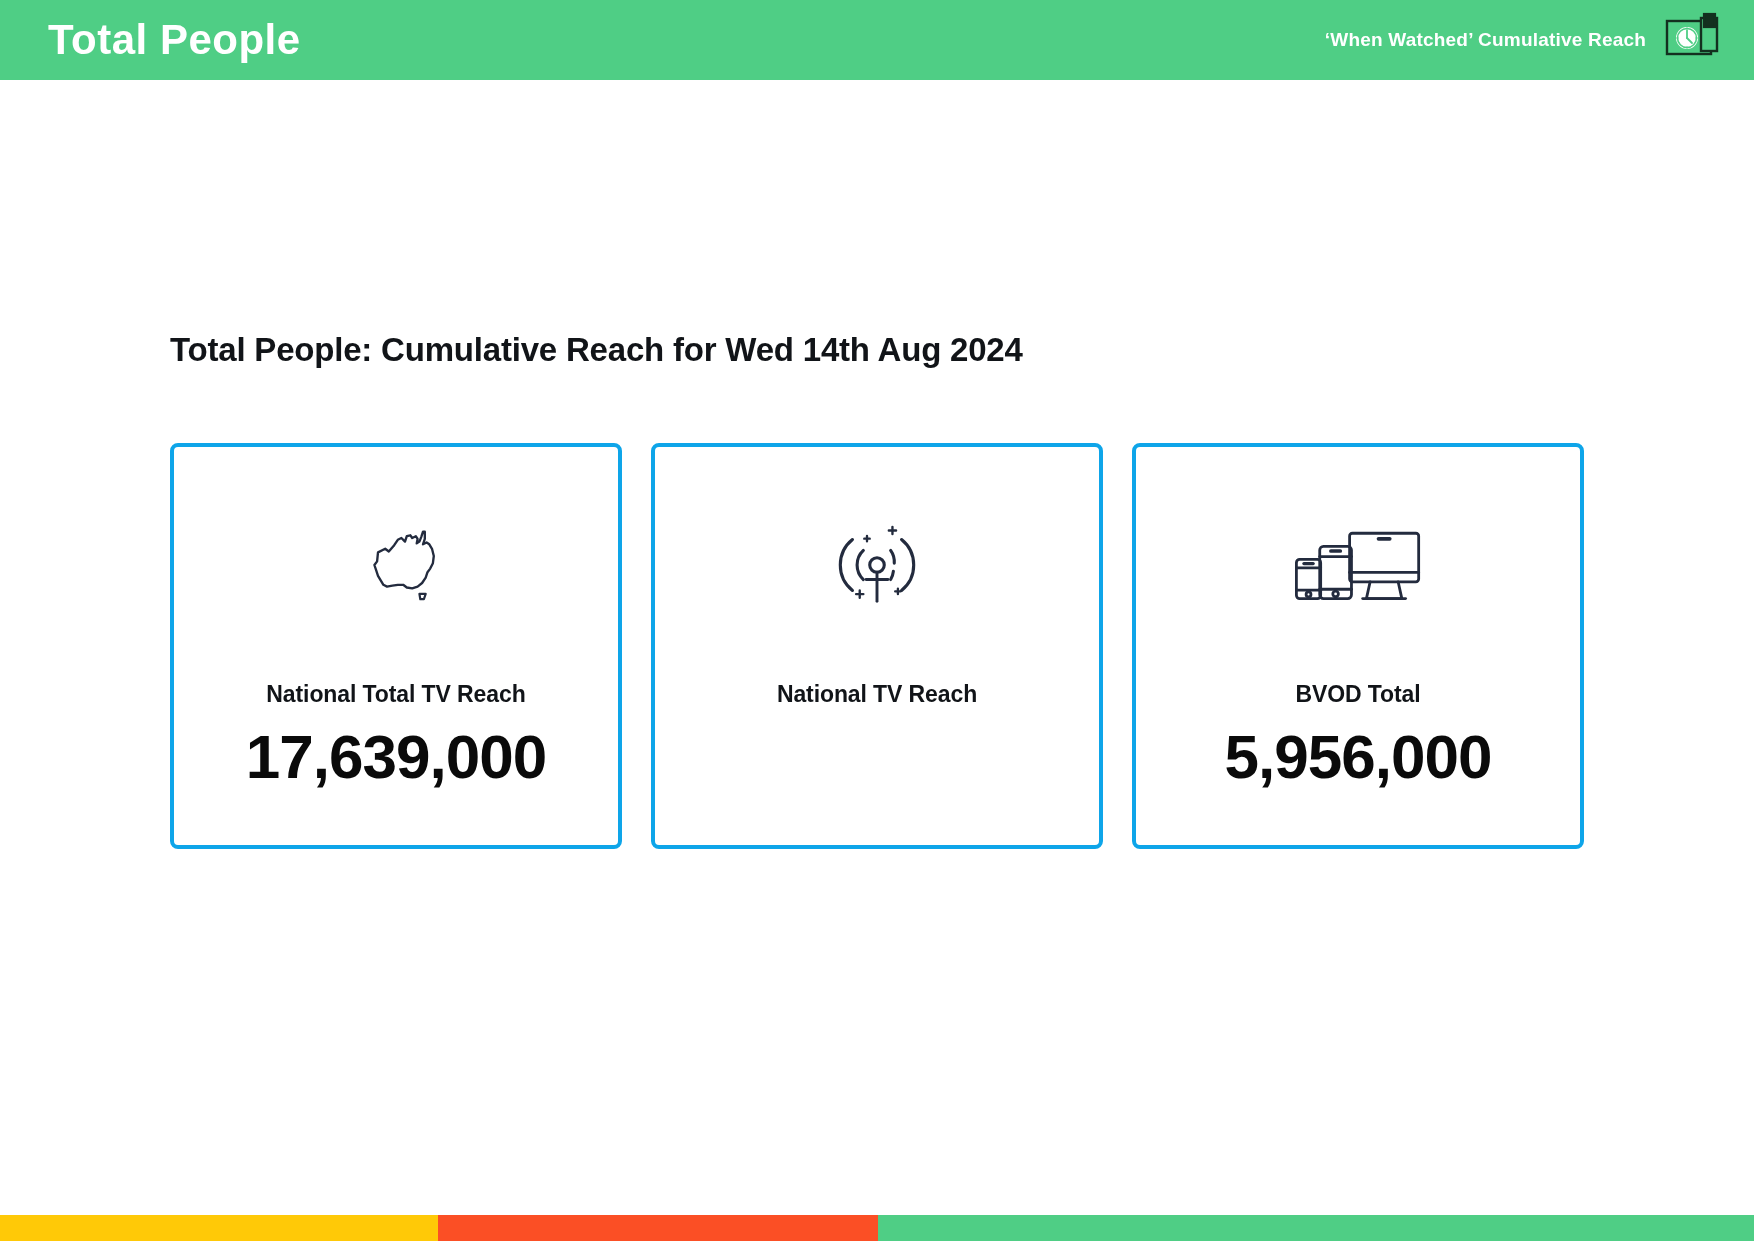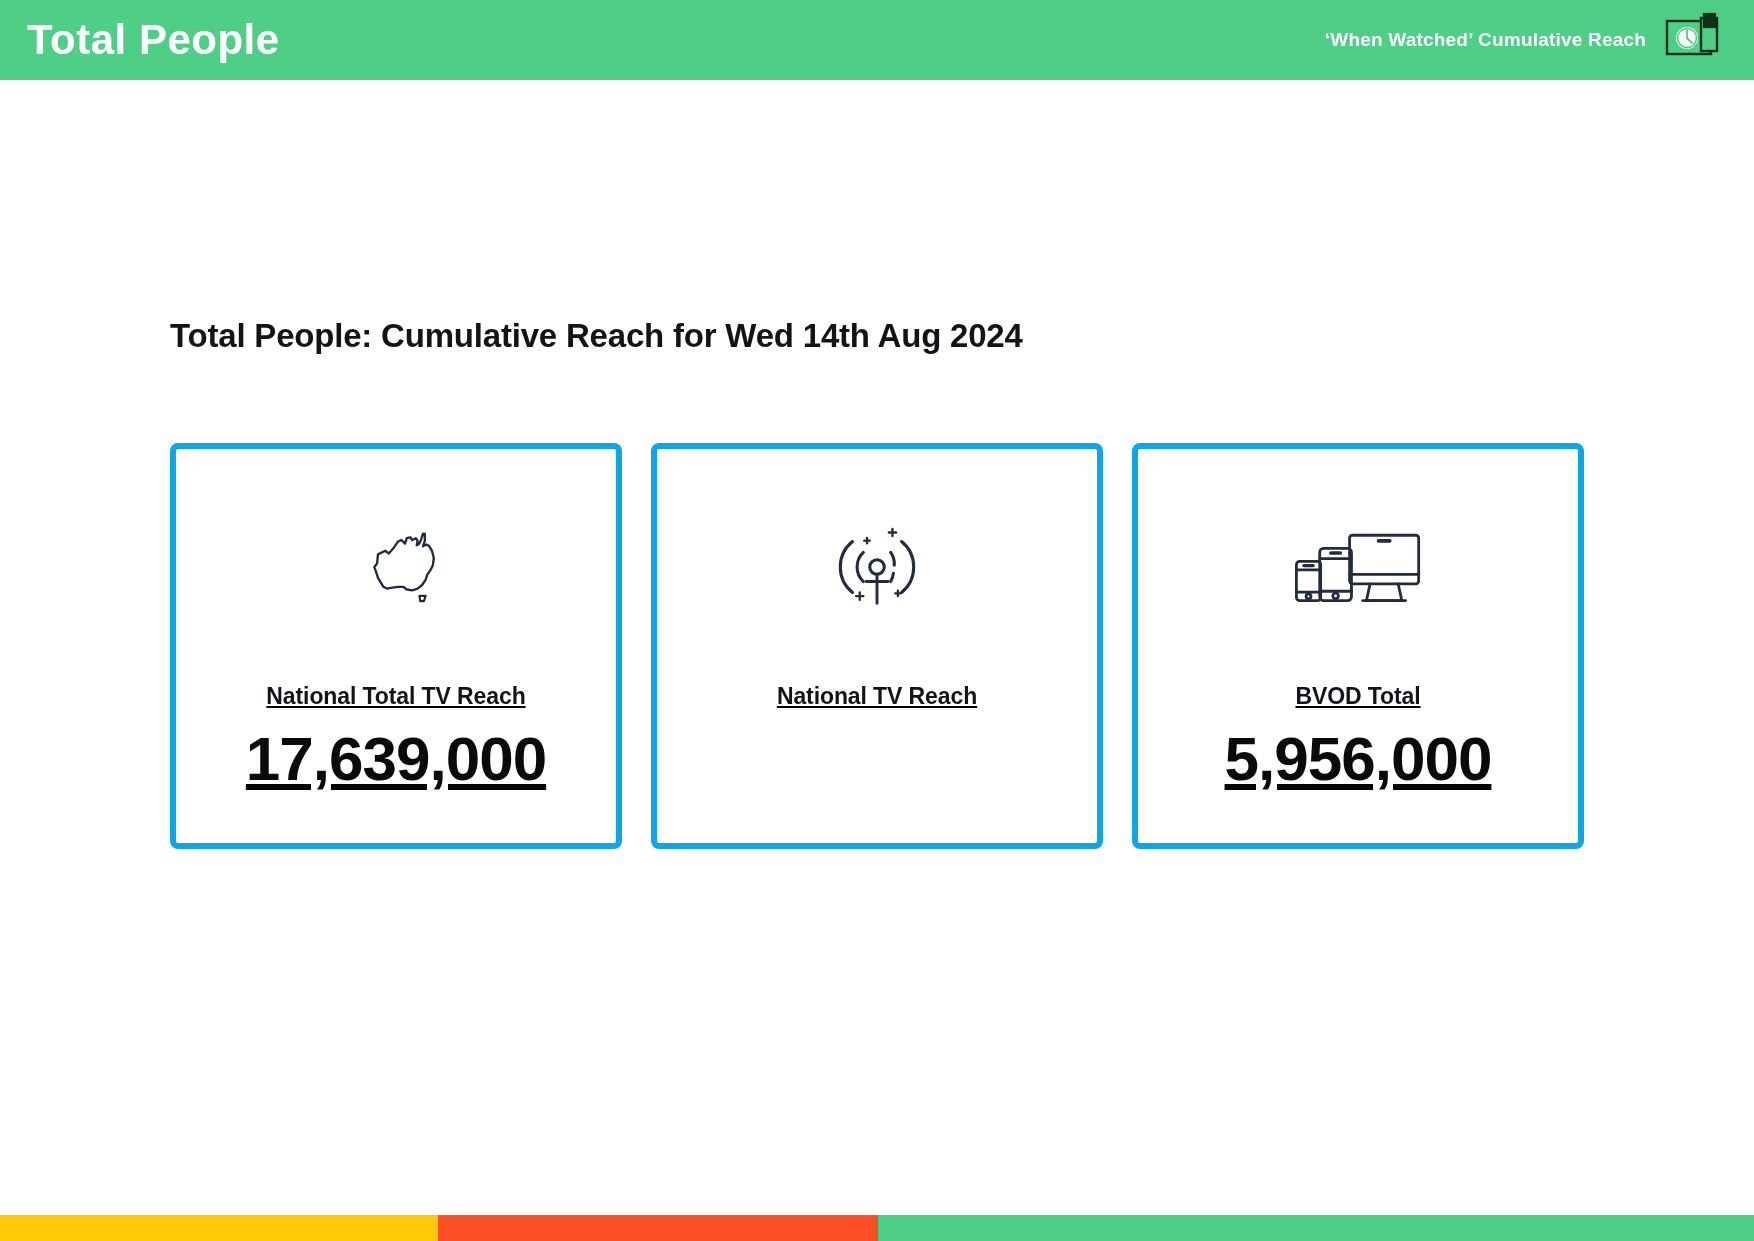--- a/index.html
+++ b/index.html
@@ -15,56 +15,55 @@
   .header {
     position:absolute; left:0; top:0; width:1754px; height:80px;
     background:#4FCE85;
     display:flex; align-items:center; justify-content:space-between;
   }
   .header-title {
     color:#ffffff;
     font-size:42px;
     font-weight:bold;
     letter-spacing:0.5px;
-    margin-left:27px;
+    margin-left:48px;
     line-height:1;
     white-space:nowrap;
   }
   .header-right {
     display:flex; align-items:center; gap:18px; margin-right:26px;text-align:center;
   }
   .header-subtitle {
     color:#ffffff;
     font-size:19px;
     font-weight:bold;
     letter-spacing:0.2px;
     white-space:nowrap;
   }
   .logo-mark { width:64px; height:56px; display:block; }
 
   
   .section-title {
-    position:absolute; left:170px; top:317px;
+    position:absolute; left:170px; top:331px;
     font-size:33px; font-weight:bold; color:#111418;
     letter-spacing:-0.2px; white-space:nowrap;
   }
 
   .cards {
     position:absolute; left:170px; top:443px;
     width:1414px; height:406px;
     display:flex; justify-content:space-between;
   }
   .card {
     width:452px; height:406px;
-    border:6px solid #0ea5e9;
+    border:4px solid #0ea5e9;
     border-radius:8px;
     background:#ffffff;
     display:flex; flex-direction:column; align-items:center;
     padding-top:66px;
-    text-decoration:underline;
   }
   .card-icon { height:104px; display:flex; align-items:center; justify-content:center; }
   .card-icon svg { display:block; }
   .card-label {
     margin-top:64px;
     font-size:23px; font-weight:bold; color:#111418;
     letter-spacing:-0.1px; white-space:nowrap;
   }
   .card-value {
     margin-top:16px;

